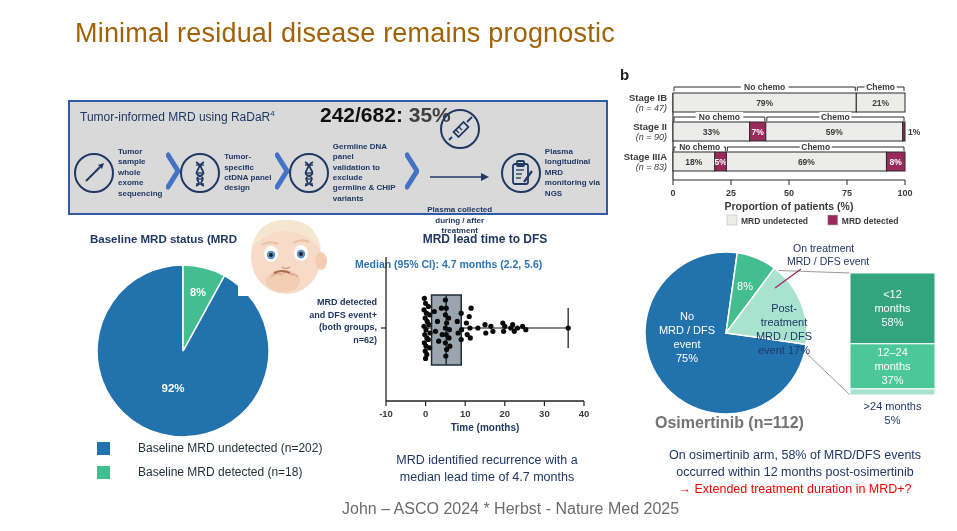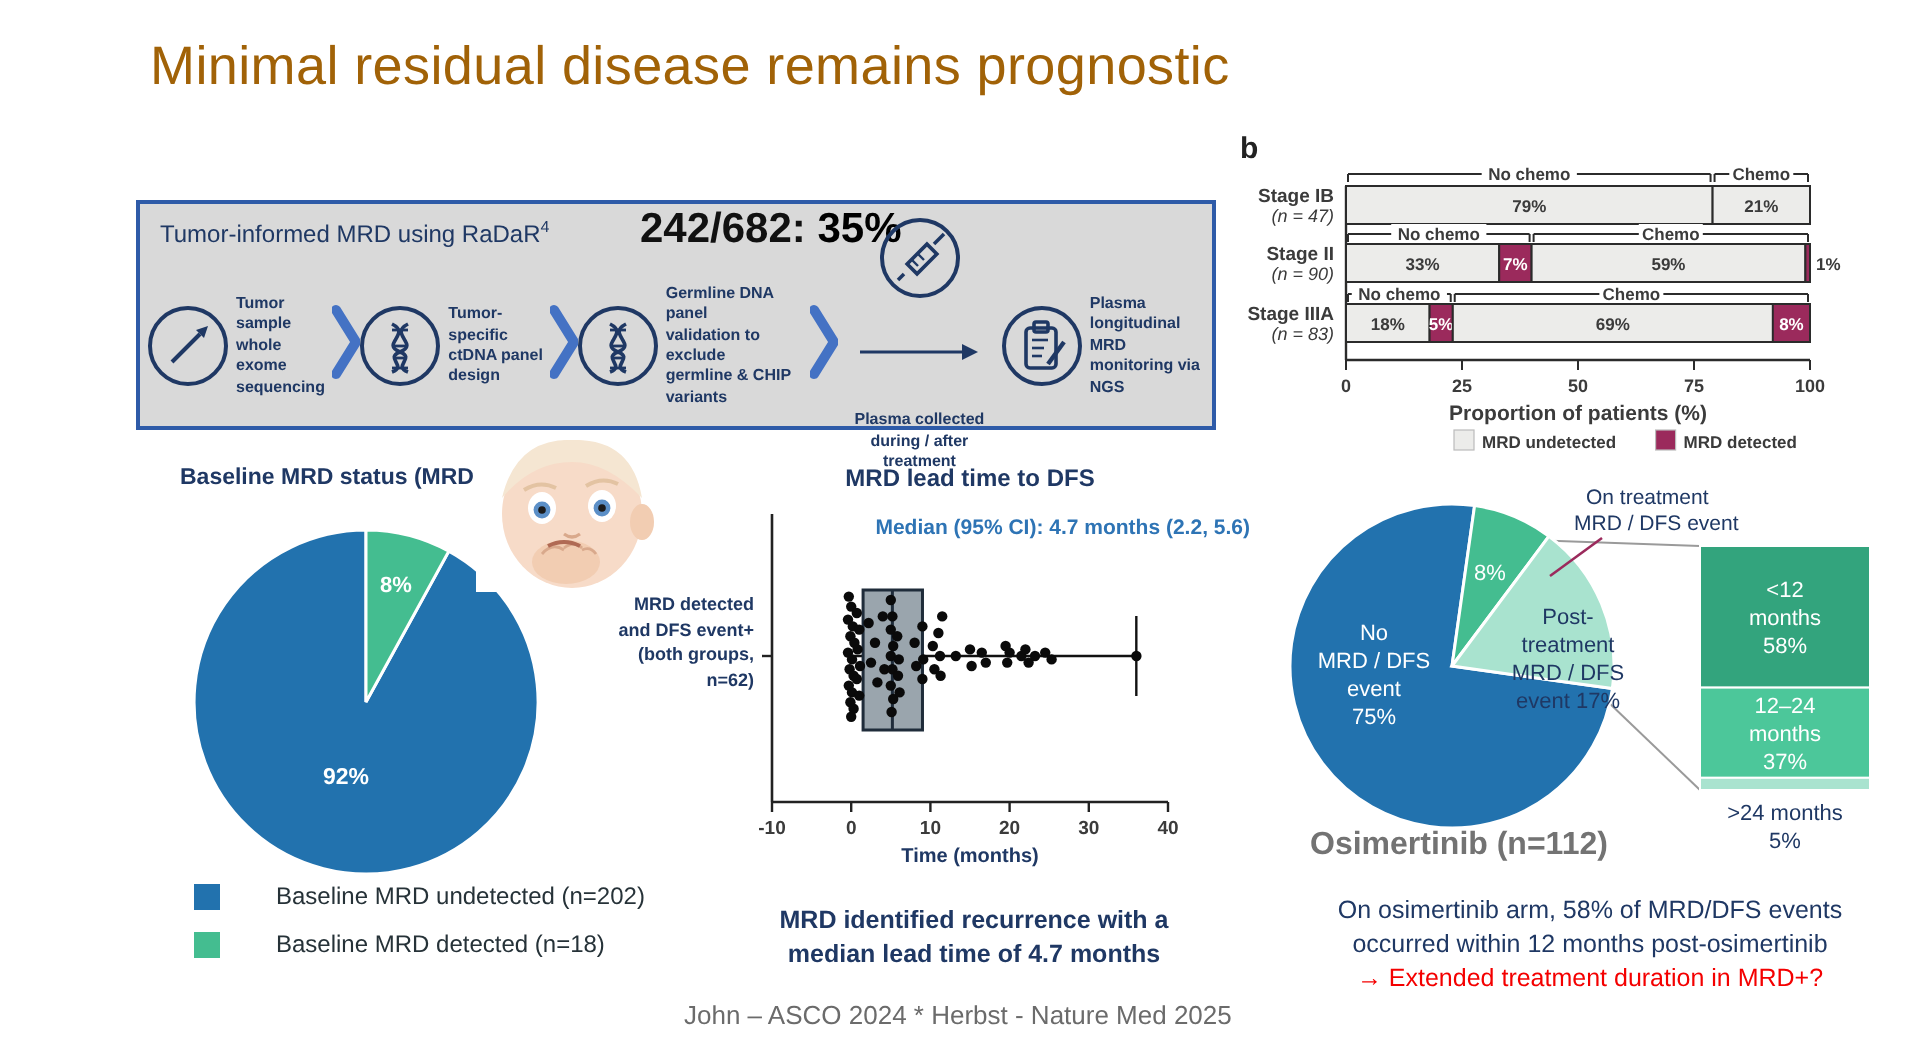--- a/index.html
+++ b/index.html
@@ -9,53 +9,53 @@
 
   #page-title { left:75px; top:18px; font-size:27px; font-weight:400; color:#a16207; letter-spacing:.2px; }
 
   #badge { left:68px; top:67px; width:221px; height:31px; background:#d8ecf6; border:2px solid #2e9d9d;
            color:#0f8b8d; font-size:14.5px; font-weight:700; display:flex; align-items:center; padding-left:8px; }
 
   #workflow { left:68px; top:100px; width:540px; height:115px; background:#d9d9d9; border:2px solid #2e5ba8; }
   #wf-heading { position:absolute; left:10px; top:7px; font-size:12px; font-weight:400; color:#1f3864; }
   #wf-heading sup { font-size:8px; }
   #wf-stat { position:absolute; left:250px; top:1px; font-size:21px; font-weight:700; color:#111; }
-  #wf-stat .red { color:#000000;margin-top:35px; }
+  #wf-stat .red { color:#404040;margin-top:35px; }
   #wf-steps { position:absolute; left:4px; top:30px; width:530px; height:82px; display:flex; align-items:center; justify-content:space-between; }
   .wf-step { display:flex; align-items:center; gap:4px; }
   .wf-step.col { flex-direction:column; gap:19px; }
   .wf-cap { font-size:8px; font-weight:700; color:#1f3864; line-height:1.3; }
   .wf-step.col .wf-cap { text-align:center; }
   .wf-circle { width:40px; height:40px; border:2px solid #1f3864; border-radius:50%; display:flex; align-items:center; justify-content:center; flex:0 0 auto; }
 
   .chart-title { font-size:11.5px; font-weight:700; color:#1f3864; }
   #pie1-title { left:90px; top:233px; white-space:nowrap; }
   #pie1 { left:92px; top:260px; }
   #legend1 { left:97px; top:441px; }
   .lg-row { display:flex; align-items:center; gap:28px; margin-bottom:10px; }
   .lg-sw { width:13px; height:13px; flex:0 0 auto; }
   .lg-label { font-size:12px; color:#263238; }
 
   #baby { left:238px; top:217px; }
 
   #bp-title { left:355px; top:232px; width:260px; text-align:center; font-size:12px; }
-  #bp-annot { left:355px; top:258px; width:270px; text-align:right; font-size:10.5px; font-weight:700; color:#2e74b5; }
+  #bp-annot { left:355px; top:258px; width:270px; text-align:left; font-size:10.5px; font-weight:700; color:#2e74b5; }
   #bp-ylabel { left:300px; top:296px; width:77px; text-align:right; font-size:9px; font-weight:700; color:#1f3864; line-height:1.4; }
   #boxplot { left:378px; top:240px; }
 
   #panel-b-label { left:620px; top:66px; font-size:15px; font-weight:700; color:#222; }
   #panel-b { left:617px; top:66px; }
 
   #osi { left:625px; top:238px; }
   #osi-title { left:655px; top:414px; font-size:16px; font-weight:700; color:#737373; }
 
-  #cap-mid { left:357px; top:452px; width:260px; text-align:center; font-size:12.5px; color:#1f3864; font-weight:700; line-height:1.35; }
+  #cap-mid { left:357px; top:452px; width:260px; text-align:center; font-size:12.5px; color:#1f3864; font-weight:400; line-height:1.35; }
   #cap-right { left:635px; top:447px; width:320px; text-align:center; font-size:12.5px; color:#1f3864; font-weight:500; line-height:1.35; }
   #cap-right .concl { color:#f40000; font-weight:400; }
-  #footer { left:342px; top:500px; font-size:13px; color:#6b6b6b; }
+  #footer { left:342px; top:500px; font-size:16px; color:#6b6b6b; }
 
   svg text { font-family:"Liberation Sans",sans-serif; }
 </style>
 </head>
 <body>
 
 <div id="slide">
 
   <h1 id="page-title" class="abs">Minimal residual disease remains prognostic</h1>
 

